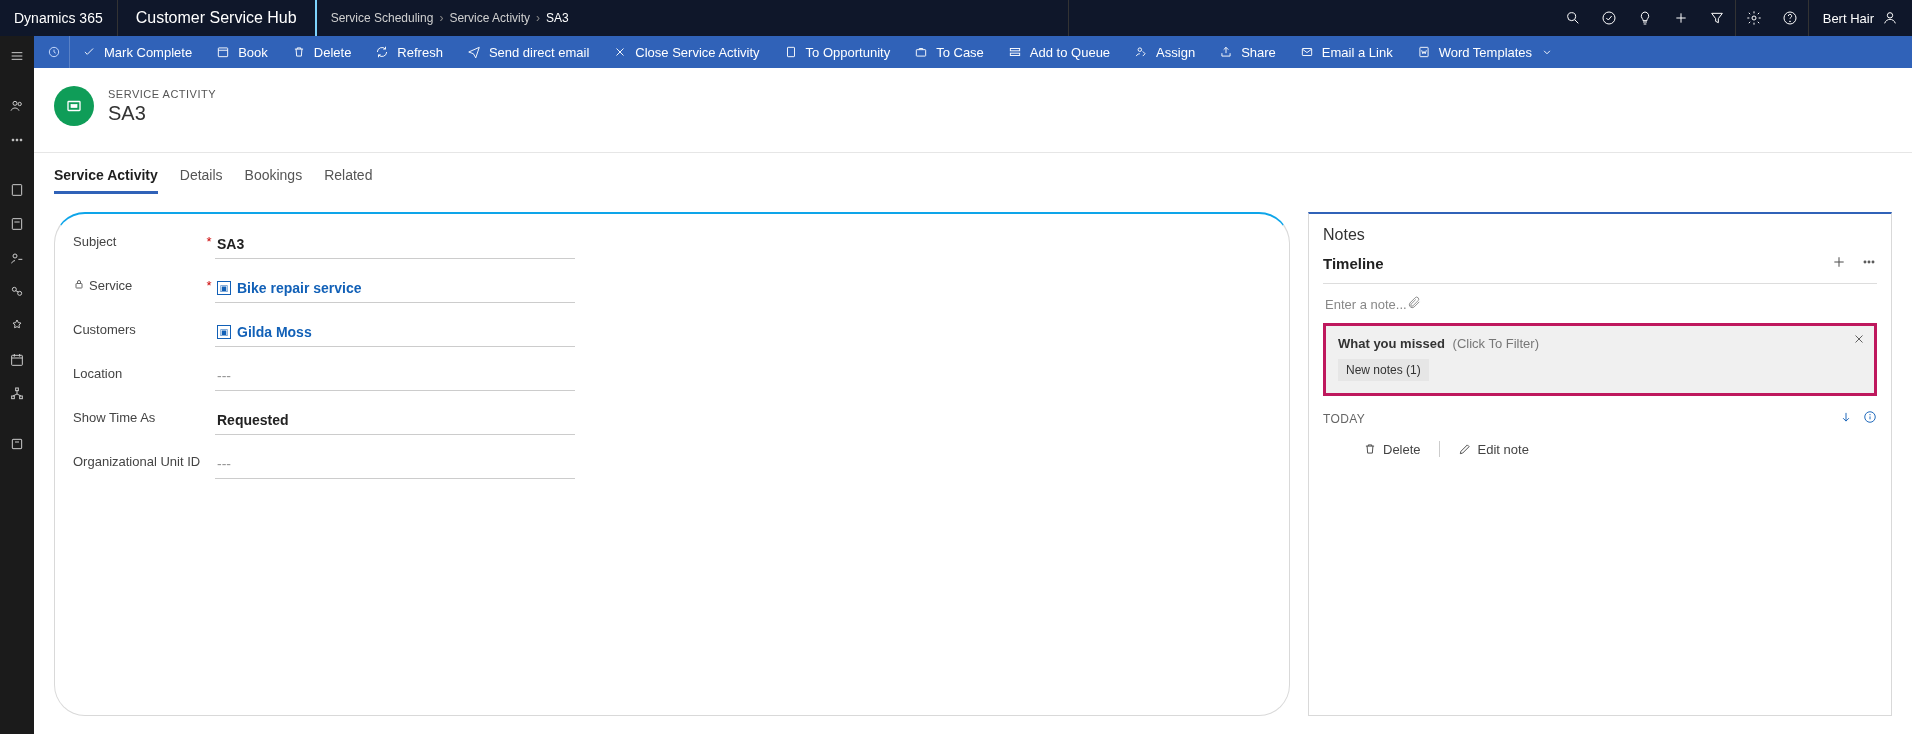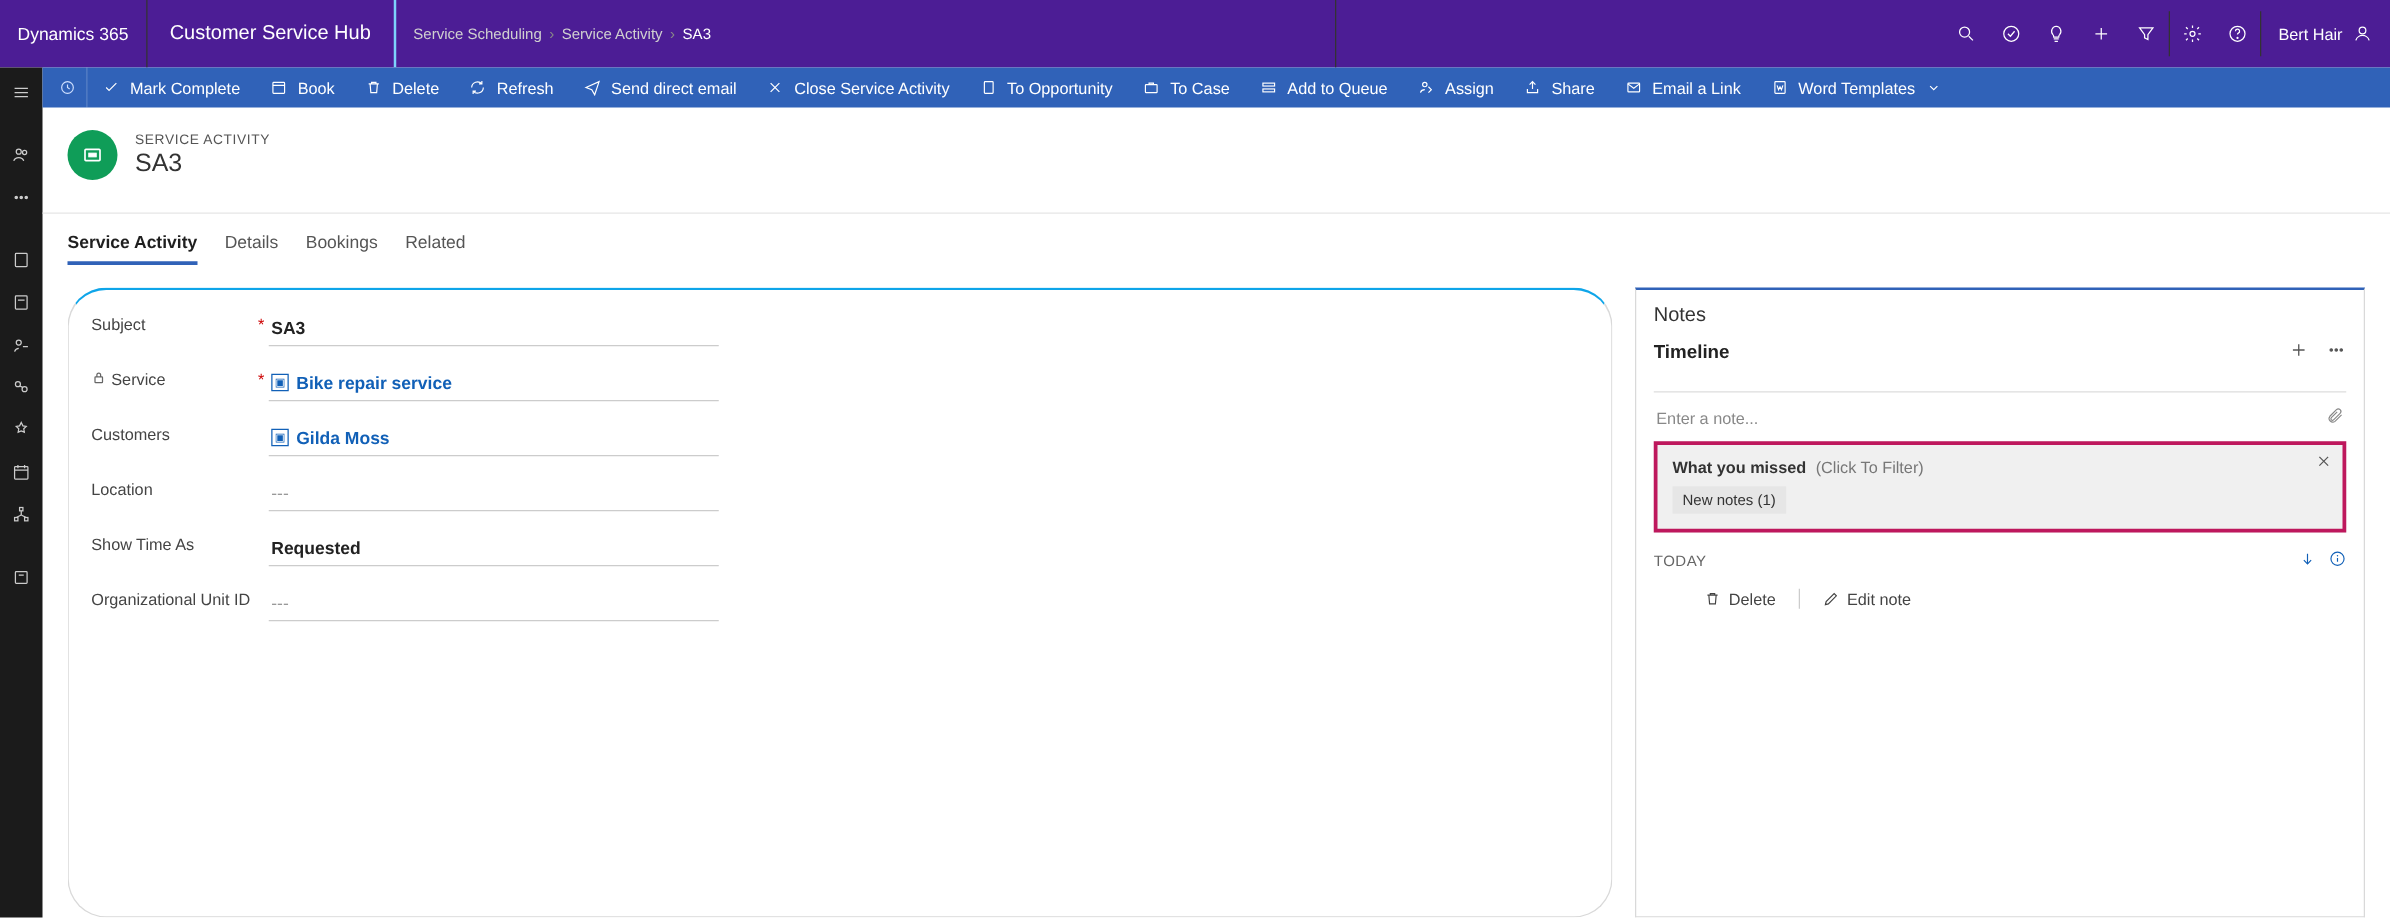--- a/index.html
+++ b/index.html
@@ -1,20 +1,20 @@
 <!DOCTYPE html>
 <html><head>
 <meta charset="utf-8">
 <style>
   * { box-sizing: border-box; }
   html, body { margin:0; padding:0; height:100%; font-family: "Segoe UI", Arial, sans-serif; font-size:13px; color:#333; background:#fff;}
   body { width:1912px; height:734px; overflow:hidden; }
 
   
-  .topbar { height:54px; background:#4c1d95; color:#fff; display:flex; align-items:stretch;text-align:center; }
+  .topbar { height:36px; background:#0f172a; color:#fff; display:flex; align-items:stretch;text-align:center; }
   .topbar .brand { padding:0 14px; display:flex; align-items:center; font-size:14px; border-right:1px solid #333;}
   .topbar .hub   { padding:0 18px; display:flex; align-items:center; font-size:16px; font-weight:400; border-right:2px solid #7dd3fc; min-width:190px;}
   .topbar .breadcrumb { display:flex; align-items:center; padding:0 14px; gap:6px; font-size:12px; color:#d0d0d0;}
   .topbar .breadcrumb .sep { color:#888;}
   .topbar .breadcrumb .cur { color:#fff;}
   .topbar .flex { flex:1; }
   .topbar .divider-mid { width:1px; background:#333; margin:0 4px; }
   .topbar .icons { display:flex; align-items:center;}
   .topbar .icons .ico { width:36px; height:36px; display:flex; align-items:center; justify-content:center; color:#fff;}
   .topbar .icons .sep { width:1px; height:36px; background:#333;}
@@ -58,26 +58,26 @@
   .leftcard .lbl .lock{ color:#666;}
   .leftcard .req{ width:12px; color:#c00; text-align:center; padding-top:2px;}
   .leftcard .val{ flex:1; max-width:360px; font-size:14px; border-bottom:1px solid #ccc; padding:4px 2px 6px 2px; display:flex; align-items:center; gap:6px; }
   .leftcard .val.noline{ border-bottom:none;}
   .leftcard .val.bold{ font-weight:600; color:#222;}
   .leftcard .val a{ color:#1160b7; text-decoration:none; font-weight:600;}
   .leftcard .val .linkico{ width:14px;height:14px; border:1px solid #1160b7; display:inline-flex; align-items:center; justify-content:center; color:#1160b7; font-size:9px;}
 
   
   .rightcard h3{ margin:0 0 10px 0; font-weight:400; font-size:16px; color:#333;}
-  .tl-head{ display:flex; align-items:center; justify-content:space-between; border-bottom:1px solid #ddd; padding-bottom:22px; margin-bottom:6px;}
+  .tl-head{ display:flex; align-items:center; justify-content:space-between; border-bottom:1px solid #ddd; padding-bottom:10px; margin-bottom:6px;}
   .tl-head .t{ font-size:15px; font-weight:600; color:#222;}
   .tl-head .acts{ display:flex; gap:14px; color:#555;}
   .tl-head .acts svg{width:16px;height:16px;stroke:currentColor;fill:none;stroke-width:1.6;}
 
-  .noteinput{ display:flex; align-items:center; justify-content:space-between; padding:6px 2px 10px 2px; color:#888; font-size:13px;}
+  .noteinput{ display:flex; align-items:center; padding:6px 2px 10px 2px; color:#888; font-size:13px;}
   .noteinput svg{width:14px;height:14px;stroke:#888;fill:none;stroke-width:1.6;}
 
   .missed{ background:#f0f0f0; border:3px solid #be185d; padding:10px 12px 12px 12px; position:relative; margin-bottom:14px;}
   .missed .mtitle{ font-size:13px;}
   .missed .mtitle b{ font-weight:600;}
   .missed .mtitle .hint{ color:#777; margin-left:4px;}
   .missed .chip{ display:inline-block; background:#e6e6e6; padding:4px 8px; margin-top:8px; font-size:12px;}
   .missed .close{ position:absolute; right:8px; top:6px; color:#555;}
   .missed .close svg{width:14px;height:14px;stroke:currentColor;fill:none;stroke-width:1.6;}
 

